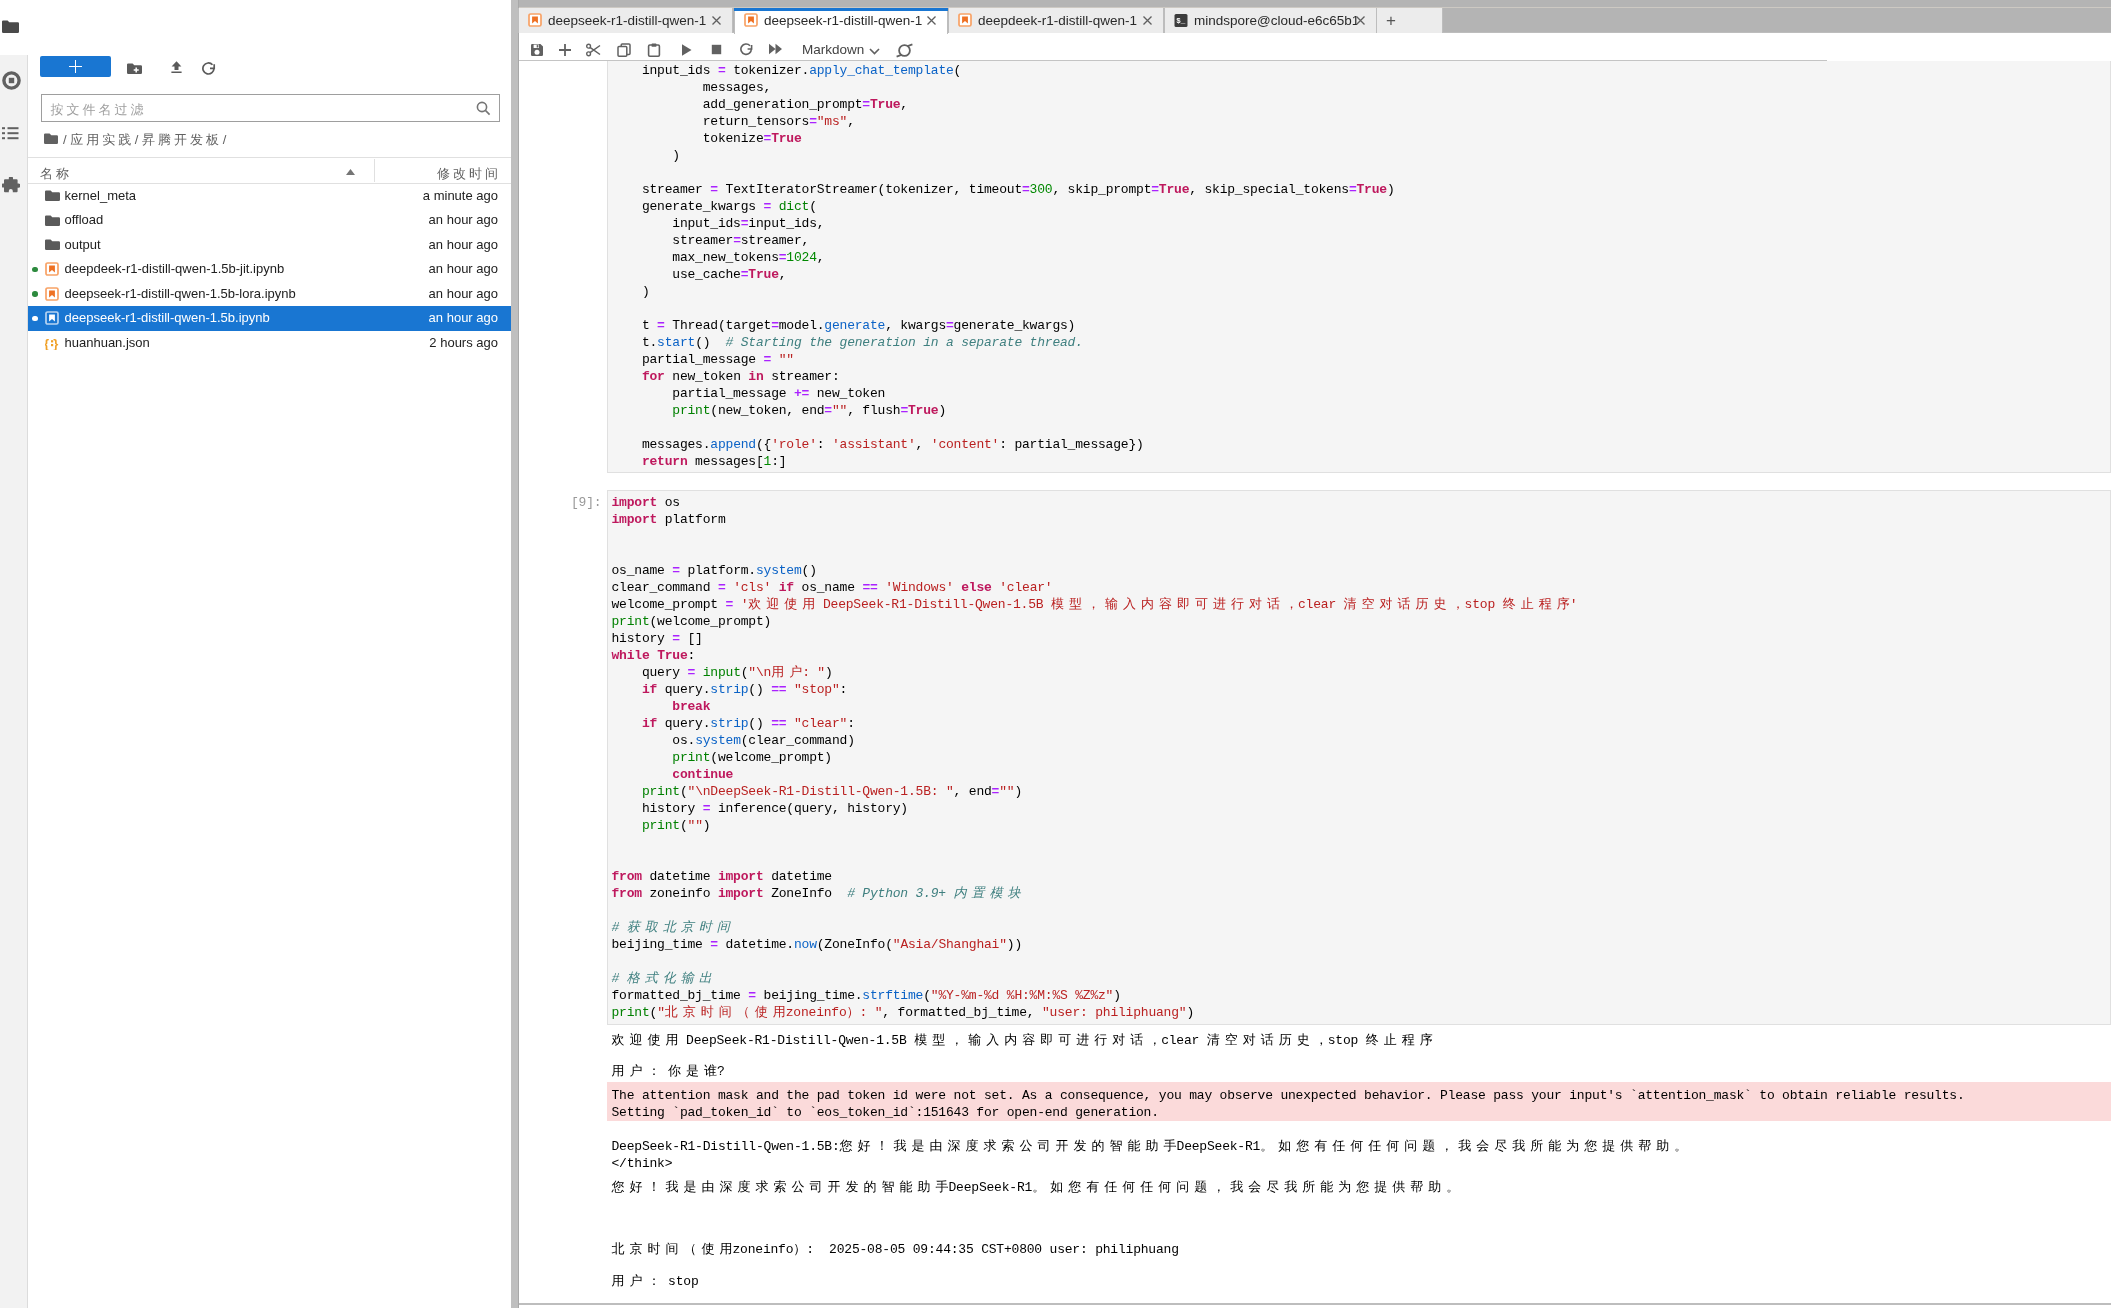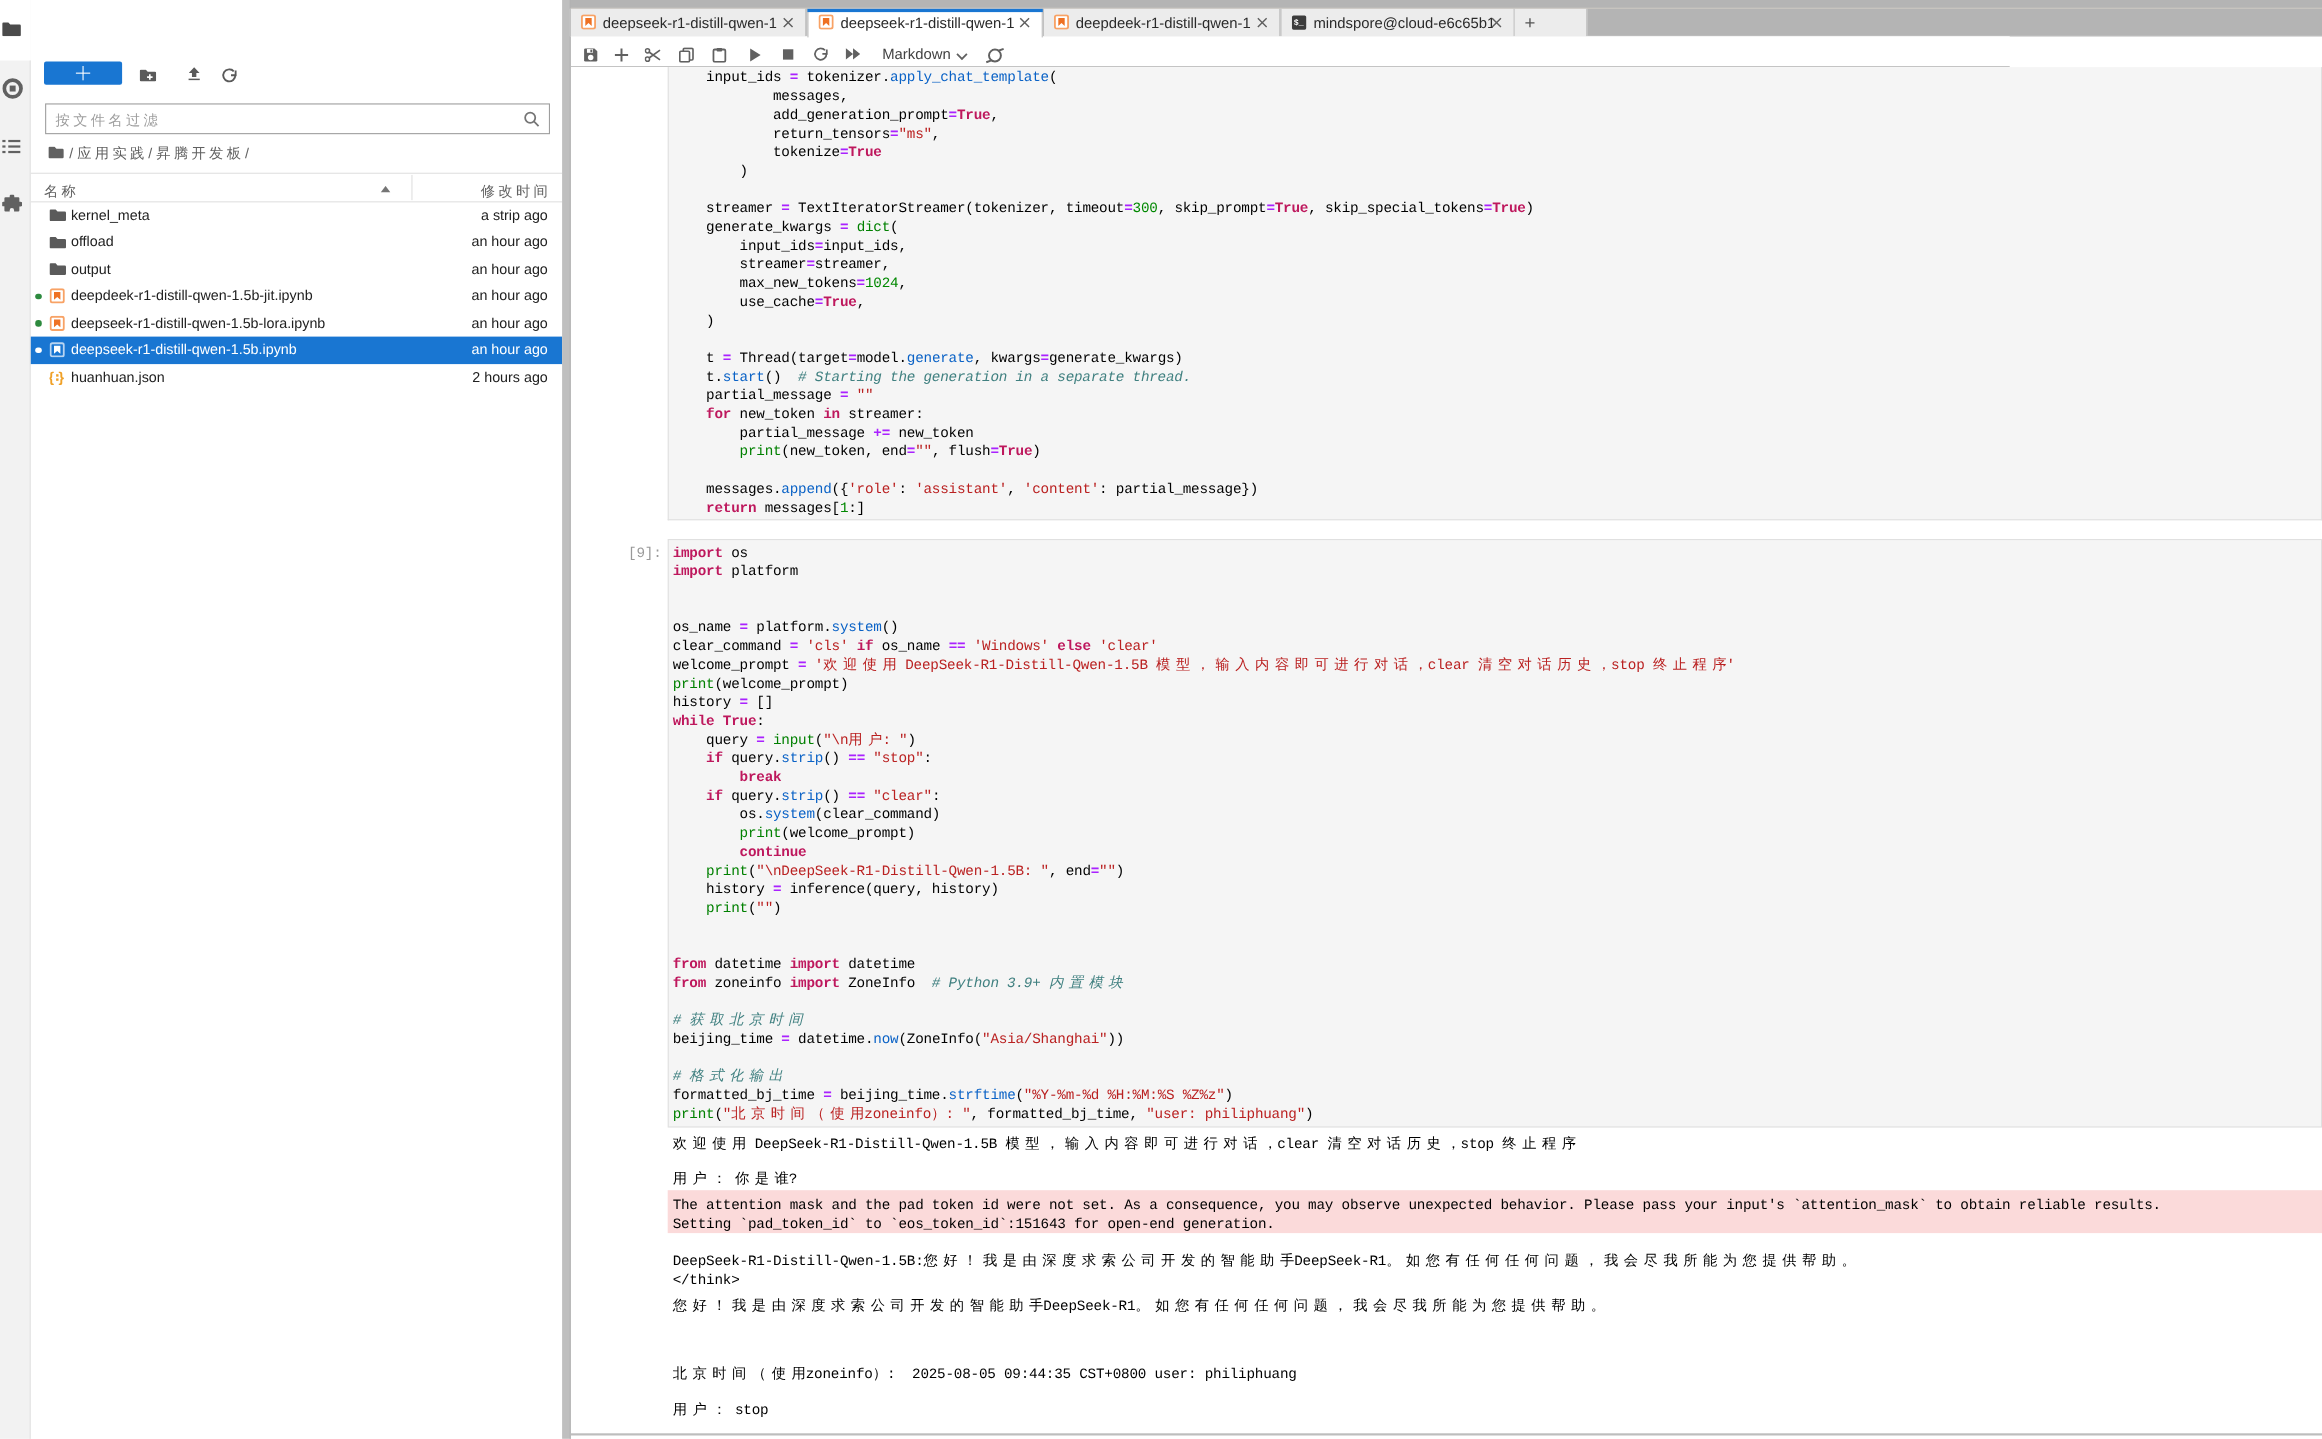--- a/index.html
+++ b/index.html
@@ -132,21 +132,21 @@
           <path d="M4.5 0 L9 6 H0 Z" fill="#757575"></path>
         </svg></span>
       <span class="d"></span>
       <span class="m"><span class="h">修改时间</span></span>
     </div>
 <div class="frow" style="top:137.50px;height:24.57px">
       <span class="fic" style="top:6.8px"><svg width="15" height="11" viewBox="0 0 15 11" style="">
           <path d="M0 1.6 Q0 .4 1.2 .4 h4.4 l1.7 1.9 h6.5 q1.2 0 1.2 1.2 V9.8 q0 1.2 -1.2 1.2 H1.2 Q0 11 0 9.8 Z" fill="#5a5a5a"></path>
         </svg></span>
       <span class="fname">kernel_meta</span>
-      <span class="ftime">a strip ago</span>
+      <span class="ftime">a minute ago</span>
     </div>
 <div class="frow" style="top:162.07px;height:24.57px">
       <span class="fic" style="top:6.8px"><svg width="15" height="11" viewBox="0 0 15 11" style="">
           <path d="M0 1.6 Q0 .4 1.2 .4 h4.4 l1.7 1.9 h6.5 q1.2 0 1.2 1.2 V9.8 q0 1.2 -1.2 1.2 H1.2 Q0 11 0 9.8 Z" fill="#5a5a5a"></path>
         </svg></span>
       <span class="fname">offload</span>
       <span class="ftime">an hour ago</span>
     </div>
 <div class="frow" style="top:186.64px;height:24.57px">
       <span class="fic" style="top:6.8px"><svg width="15" height="11" viewBox="0 0 15 11" style="">

